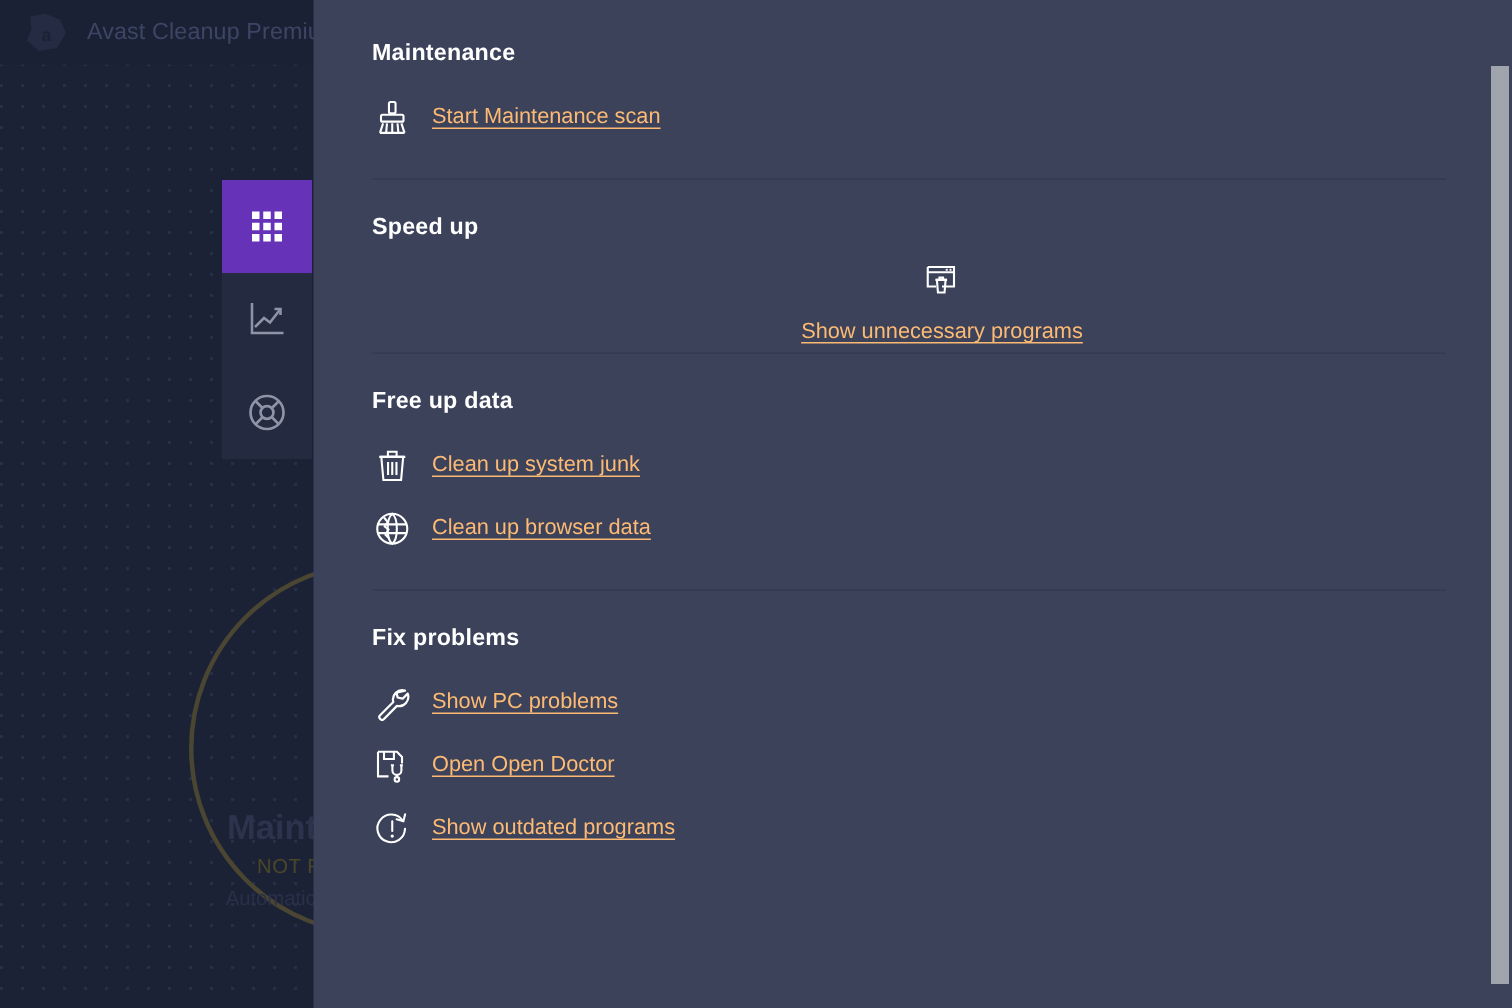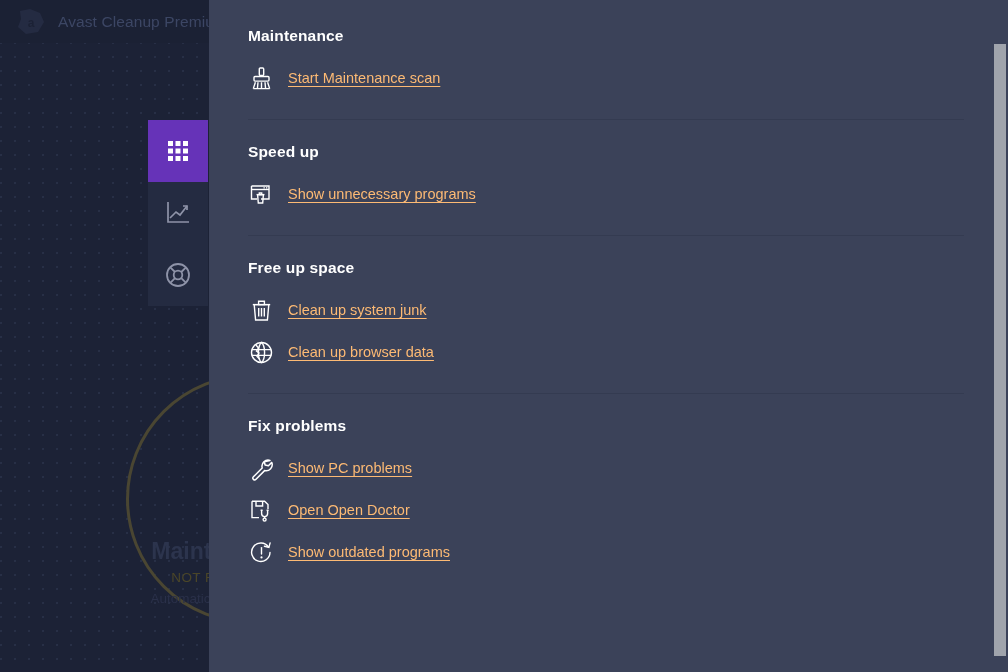--- a/index.html
+++ b/index.html
@@ -202,42 +202,42 @@
           <span class="func-label">Start Maintenance scan</span>
         </div>
       </div>
     </div>
 
     <div class="divider" style="margin-top:20px;"></div>
 
     <div class="section" style="padding-top:23px;">
       <div class="section-title">Speed up</div>
       <div class="func-list">
-        <div class="func-row" style="margin-top:12px;">
+        <div class="func-row" style="margin-top:12px;flex-direction:column;">
           <span class="func-icon">
             <svg width="25" height="25" viewBox="0 0 25 25" fill="none" stroke="#ffffff" stroke-width="1.4">
               <path d="M2.5 4 H20 V17 H12"></path>
               <path d="M2.5 4 V17 H8"></path>
               <path d="M2.5 7.5 H20"></path>
               <rect x="14.5" y="5.2" width="1.3" height="1.3" fill="#ffffff" stroke="none"></rect>
               <rect x="17" y="5.2" width="1.3" height="1.3" fill="#ffffff" stroke="none"></rect>
               <path d="M8.6 12.6 H14.4 L13.7 21 H9.3 Z"></path>
               <path d="M7.6 12.6 H15.4"></path>
               <path d="M10.3 11 H12.7 V12.6 H10.3 Z"></path>
             </svg>
           </span>
           <span class="func-label">Show unnecessary programs</span>
         </div>
       </div>
     </div>
 
     <div class="divider" style="margin-top:20px;"></div>
 
     <div class="section" style="padding-top:23px;">
-      <div class="section-title">Free up space</div>
+      <div class="section-title">Free up data</div>
       <div class="func-list">
         <div class="func-row" style="margin-top:12px;">
           <span class="func-icon">
             <svg width="25" height="25" viewBox="0 0 25 25" fill="none" stroke="#ffffff" stroke-width="1.4">
               <path d="M5.2 6.6 H19.8 L18.4 22 H6.6 Z"></path>
               <path d="M3.8 6.6 H21.2"></path>
               <path d="M9.6 3.2 H15.4 V6.6 H9.6 Z"></path>
               <path d="M9.7 10 V18.6 M12.5 10 V18.6 M15.3 10 V18.6"></path>
             </svg>
           </span>

